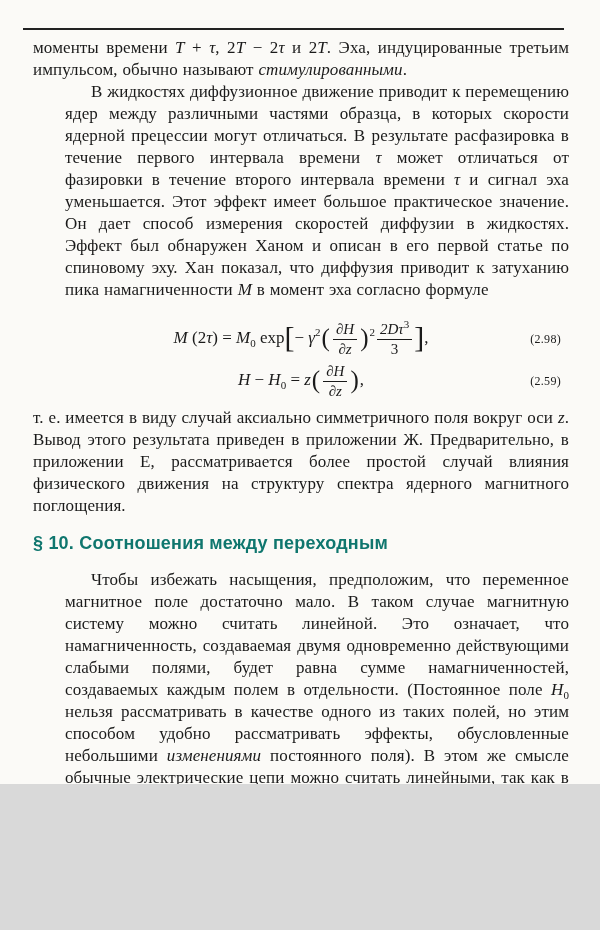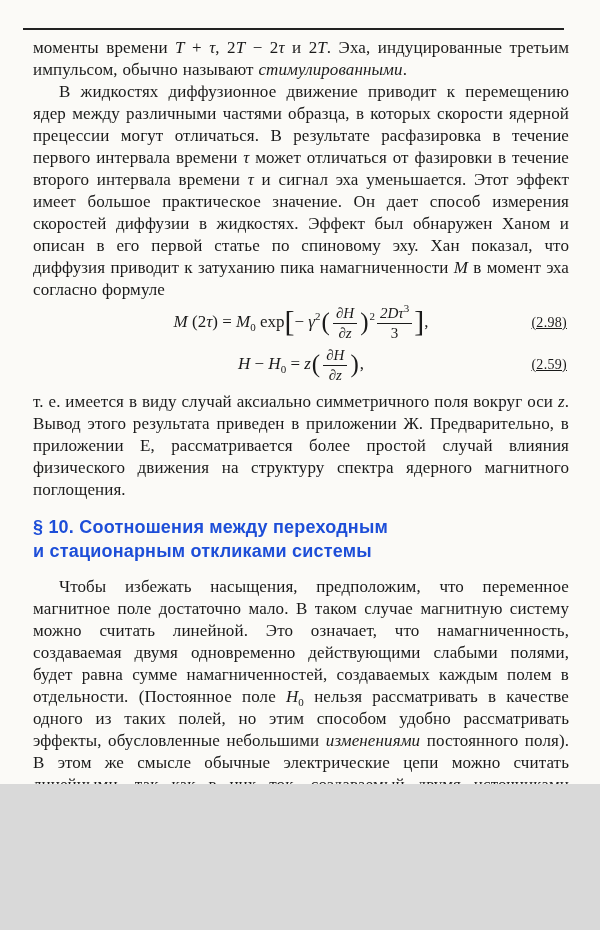--- a/index.html
+++ b/index.html
@@ -17,48 +17,48 @@
   }
   .content {
     position:absolute; left:33px; top:37px; width:536px;
   }
   .par {
     margin:0;
     font-size:17px; line-height:22px;
     text-align:justify;
     letter-spacing:0.1px; word-spacing:0.5px;
   }
-  .par.indent { text-indent:26px; }
+  .par.indent { text-indent:26px;margin-left:32px; }
   .it { font-style:italic; }
   sub,sup { font-size:11px; line-height:0; }
   
   .eq {
     position:relative; text-align:center;
-    margin:4px 0 6px; font-size:17px; line-height:1;
+    margin:20px 0 6px; font-size:17px; line-height:1;
     white-space:nowrap;
   }
   .eq.small-gap { margin:4px 0 8px; }
   .eq-body { display:inline-block; vertical-align:middle; }
   .eq-num {
-    position:absolute; right:2px; top:50%;
+    position:absolute; right:8px; top:50%;
     transform:translateY(-50%);
-    font-size:14px; letter-spacing:0.3px;text-decoration:underline;
+    font-size:12px; letter-spacing:0.3px;
   }
   .frac {
     display:inline-block; vertical-align:middle;
     text-align:center; font-size:15px; line-height:1.1; margin:0 2px;
   }
   .frac .num { display:block; border-bottom:1px solid #1a1a1a; padding:0 3px 1px; }
   .frac .den { display:block; padding-top:1px; }
   .big  { font-size:30px; vertical-align:-0.14em; line-height:0; }
   .bigp { font-size:25px; vertical-align:-0.12em; line-height:0; margin:0 1px; }
   .heading {
     font-family:"Liberation Sans","DejaVu Sans",sans-serif;
     font-weight:700; font-size:18px; line-height:23.5px;
-    letter-spacing:0.2px; color:#1d4ed8;
+    letter-spacing:0.2px; color:#0f766e;
     margin:15px 0 13px;
   }
   .heading div { display:block; }
   .gde { text-align:left; margin:2px 0; }
 </style>
 </head>
 <body>
 
 <div class="page">
   <div class="top-rule"></div>
@@ -76,21 +76,20 @@
 
     <div class="eq small-gap">
       <span class="eq-body"><span class="it">H</span><span> − </span><span class="it">H</span><sub>0</sub><span> = </span><span class="it">z</span><span class="bigp">(</span><span class="frac"><span class="num it">∂H</span><span class="den it">∂z</span></span><span class="bigp">)</span><span>,</span></span>
       <span class="eq-num">(2.59)</span>
     </div>
 
     <p class="par"><span>т. е. имеется в виду случай аксиально симметричного поля вокруг оси </span><span class="it">z</span><span>. Вывод этого результата приведен в приложении Ж. Предварительно, в приложении Е, рассматривается более простой случай влияния физического движения на структуру спектра ядерного магнитного поглощения.</span></p>
 
     <h2 class="heading">
       <div>§ 10. Соотношения между переходным</div>
-      <div>и стационарным откликами системы</div>
     </h2>
 
     <p class="par indent"><span>Чтобы избежать насыщения, предположим, что переменное магнитное поле достаточно мало. В таком случае магнитную систему можно считать линейной. Это означает, что намагниченность, создаваемая двумя одновременно действующими слабыми полями, будет равна сумме намагниченностей, создаваемых каждым полем в отдельности. (Постоянное поле </span><span class="it">H</span><sub>0</sub><span> нельзя рассматривать в качестве одного из таких полей, но этим способом удобно рассматривать эффекты, обусловленные небольшими </span><span class="it">изменениями</span><span> постоянного поля). В этом же смысле обычные электрические цепи можно считать линейными, так как в них ток, создаваемый двумя источниками напряжения, равен сумме токов, создаваемых каждым источником напряжения в отдельности.</span></p>
 
     <p class="par indent"><span>Рассмотрим намагниченность Δ</span><span class="it">M</span><span> (</span><span class="it">t</span><span>) в момент времени </span><span class="it">t</span><span>, возникающую благодаря действию магнитного поля </span></p>
 
   </div>
 </div>
 
 </body></html>

